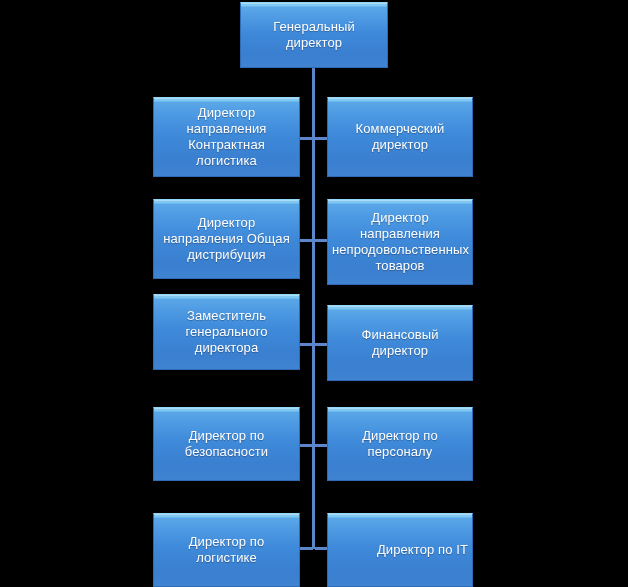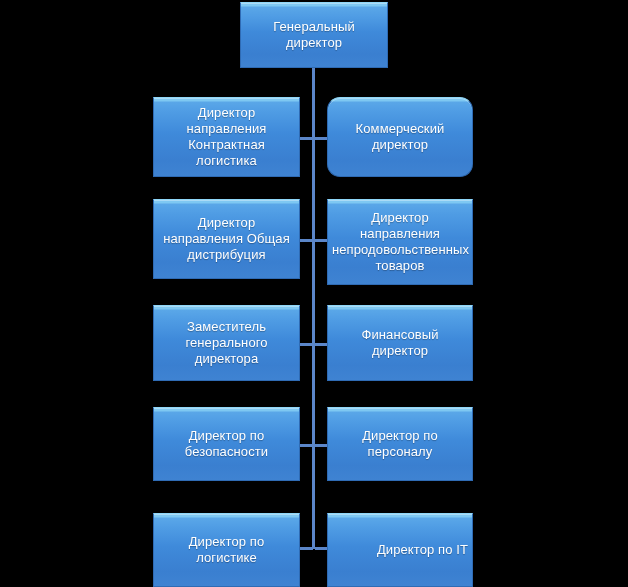--- a/index.html
+++ b/index.html
@@ -95,34 +95,34 @@
         <span class="box-label">Директор
 направления
 Контрактная
 логистика</span>
       </div>
       <div class="org-box" style="left: 153px; top: 199px; width: 147px; height: 80px;">
         <span class="box-label">Директор
 направления Общая
 дистрибуция</span>
       </div>
-      <div class="org-box" style="left: 153px; top: 305px; width: 147px; height: 76px;">
+      <div class="org-box" style="left: 153px; top: 294px; width: 147px; height: 76px;">
         <span class="box-label">Заместитель
 генерального
 директора</span>
       </div>
       <div class="org-box" style="left: 153px; top: 407px; width: 147px; height: 74px;">
         <span class="box-label">Директор по
 безопасности</span>
       </div>
       <div class="org-box" style="left: 153px; top: 513px; width: 147px; height: 74px;">
         <span class="box-label">Директор по
 логистике</span>
       </div>
-      <div class="org-box" style="left: 327px; top: 97px; width: 146px; height: 80px; border-radius: 13px;">
+      <div class="org-box" style="left: 327px; top: 97px; width: 146px; height: 80px;">
         <span class="box-label">Коммерческий
 директор</span>
       </div>
       <div class="org-box" style="left: 327px; top: 199px; width: 146px; height: 86px;">
         <span class="box-label">Директор
 направления
 непродовольственных
 товаров</span>
       </div>
       <div class="org-box" style="left: 327px; top: 305px; width: 146px; height: 76px;">

